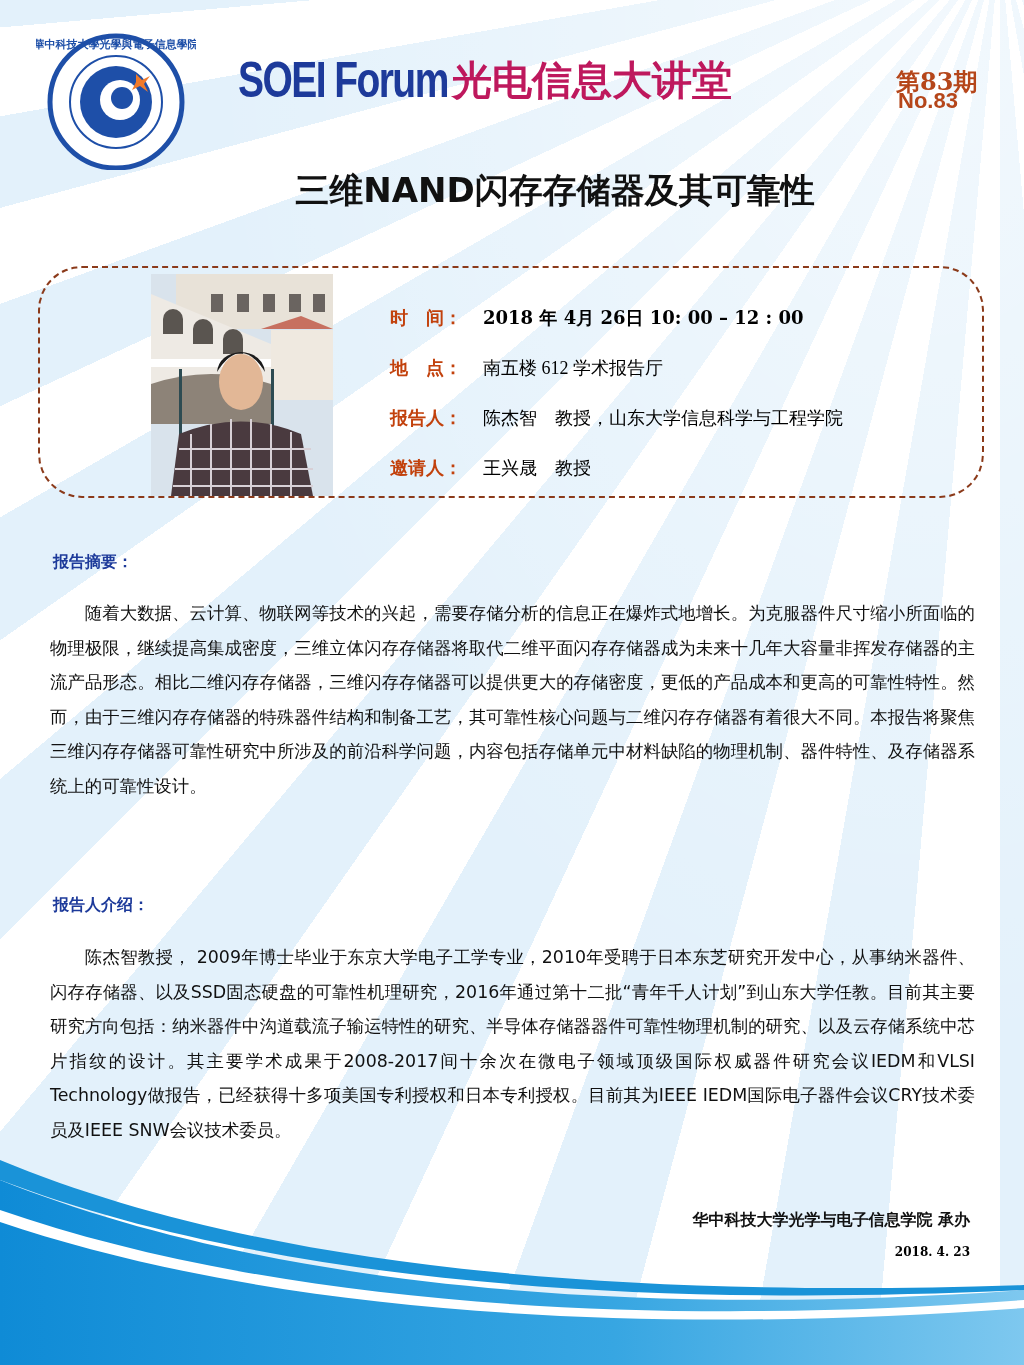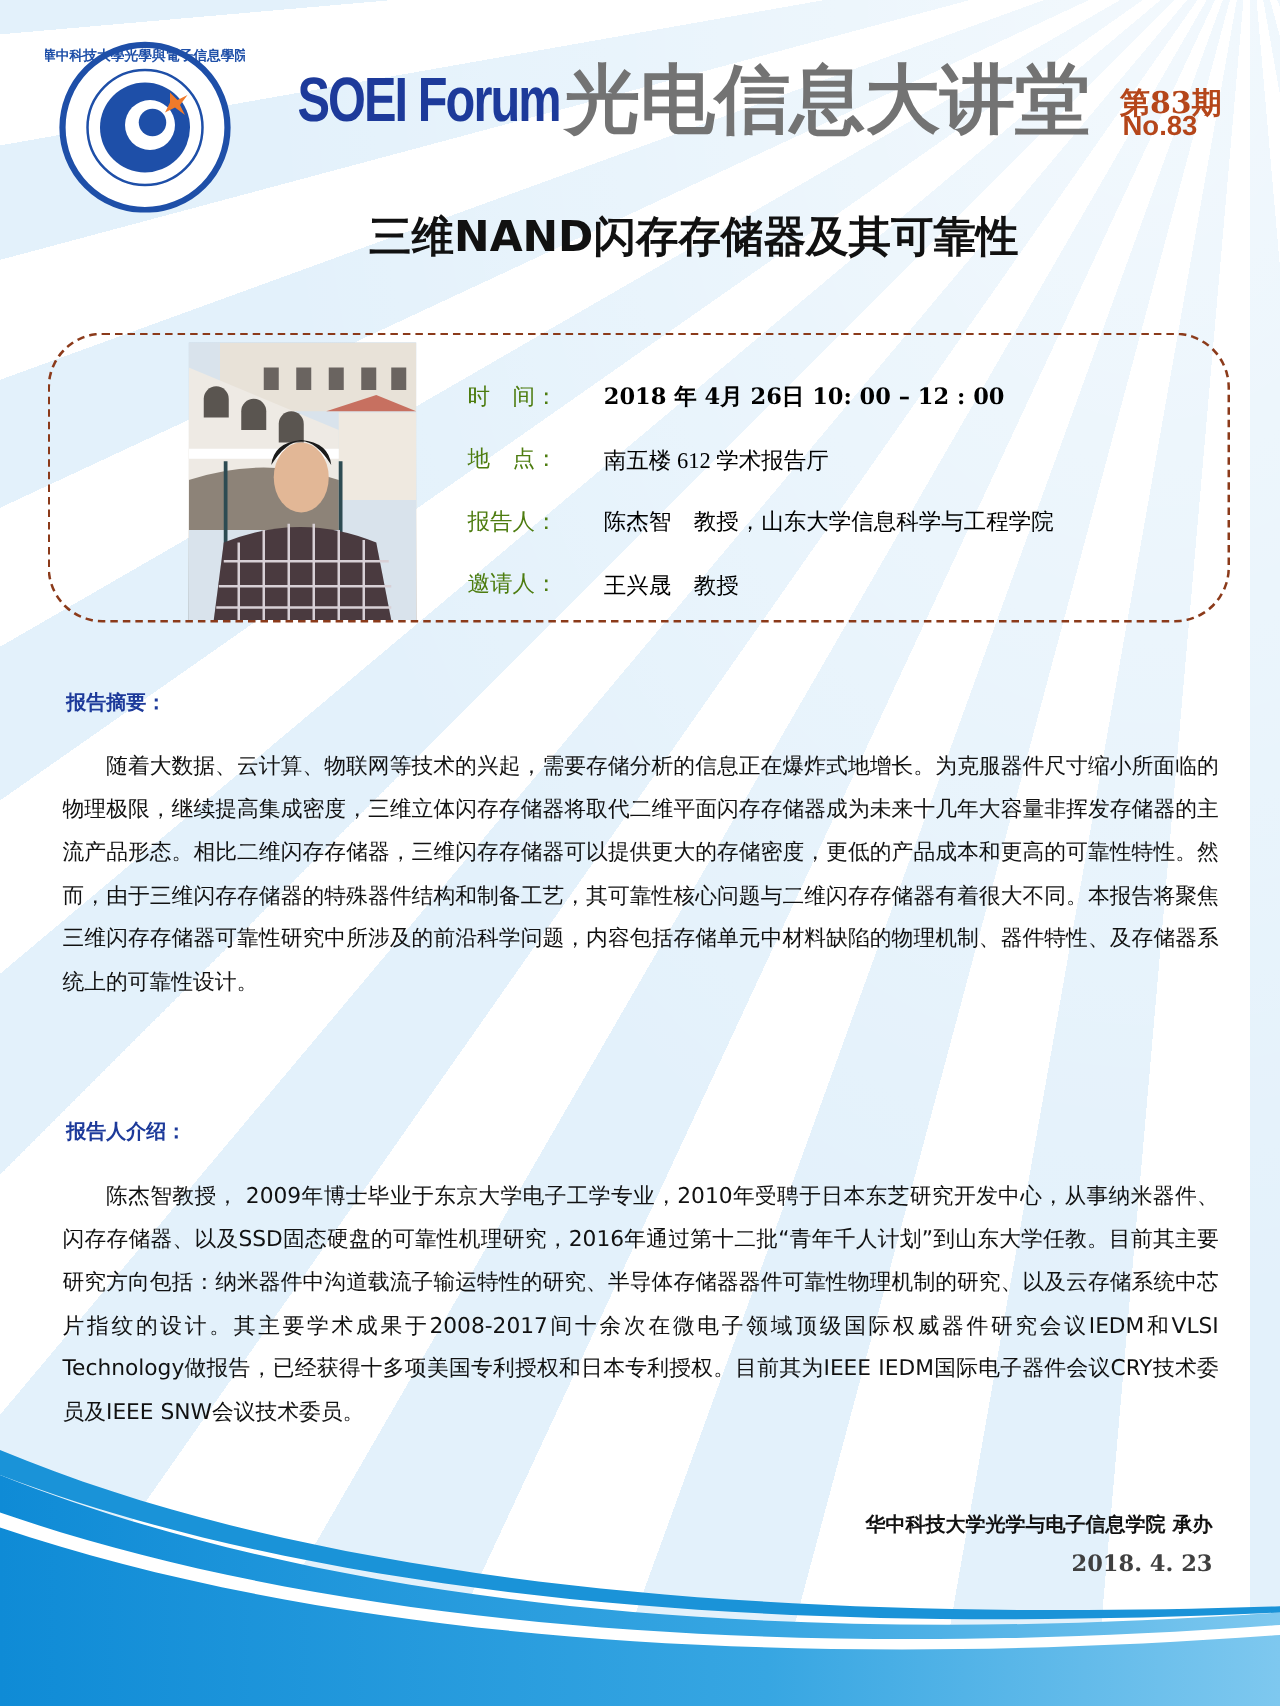--- a/index.html
+++ b/index.html
@@ -27,21 +27,21 @@
     .logo { left: 36px; top: 30px; width: 160px; height: 140px; }
 
     
     .forum-en {
       left: 238px; top: 50px; font-family: "Liberation Sans", sans-serif; font-weight: bold;
       font-size: 50px; color: #1d3a9a; letter-spacing: -2px; transform: scaleX(0.78); transform-origin: left top;
       line-height: 60px;
     }
     .forum-cn {
       left: 452px; top: 48px; font-family: "DejaVu Sans", sans-serif; font-weight: bold;
-      font-size: 60px; color: #737373; line-height: 64px; letter-spacing: 0px;
+      font-size: 40px; color: #be185d; line-height: 64px; letter-spacing: 0px;
     }
     .issue-cn {
       left: 896px; top: 68px; font-weight: bold; font-size: 24px; color: #b5461a; line-height: 28px;
       font-family: "DejaVu Serif", serif;
     }
     .issue-no {
       left: 898px; top: 84px; font-weight: bold; font-size: 22px; color: #b5461a; line-height: 34px;
       font-family: "Liberation Sans", sans-serif;
     }
 
@@ -54,36 +54,36 @@
     .info-box {
       left: 38px; top: 266px; width: 946px; height: 232px;
       border: 2px dashed #8b3a1a; border-radius: 44px; box-sizing: border-box;
     }
     .photo {
       left: 151px; top: 274px; width: 182px; height: 222px; overflow: hidden;
       background: linear-gradient(180deg, #c9d6e2 0%, #e6e2dc 35%, #d8d1c6 60%, #6d6a66 100%);
     }
     .info-rows { left: 374px; top: 300px; }
     .info-row { position: absolute; left: 0; white-space: nowrap; font-size: 18px; line-height: 24px; }
-    .info-label { position: absolute; left: 0; color: #4d7c0f; font-weight: normal; width: 96px; }
+    .info-label { position: absolute; left: 16px; color: #c2410c; font-weight: bold; width: 96px; }
     .info-value { position: absolute; left: 97px; color: #000000; font-family: "DejaVu Serif", serif; margin-left: 12px; }
 
     
     .section-head {
       left: 53px; font-weight: bold; font-size: 16px; color: #1d3a9a; line-height: 26px;
     }
     .para {
       left: 50px; width: 925px; font-size: 17.4px; color: #111; line-height: 34.5px;
       text-align: justify; text-indent: 2em;
     }
     .footer-org {
       right: 54px; top: 1208px; font-weight: bold; font-size: 16px; color: #111; line-height: 24px;
     }
     .footer-date {
-      right: 54px; top: 1240px; font-weight: bold; font-size: 18px; color: #404040; line-height: 24px;
+      right: 54px; top: 1240px; font-weight: bold; font-size: 12px; color: #000000; line-height: 24px;
       font-family: "DejaVu Serif", serif;
     }
   </style>
 </head>
 <body>
 
 <div class="bg-rays"></div>
 <div class="bg-fade"></div>
 
 <svg class="bottom-wave" viewBox="0 0 1024 205" preserveAspectRatio="none">

